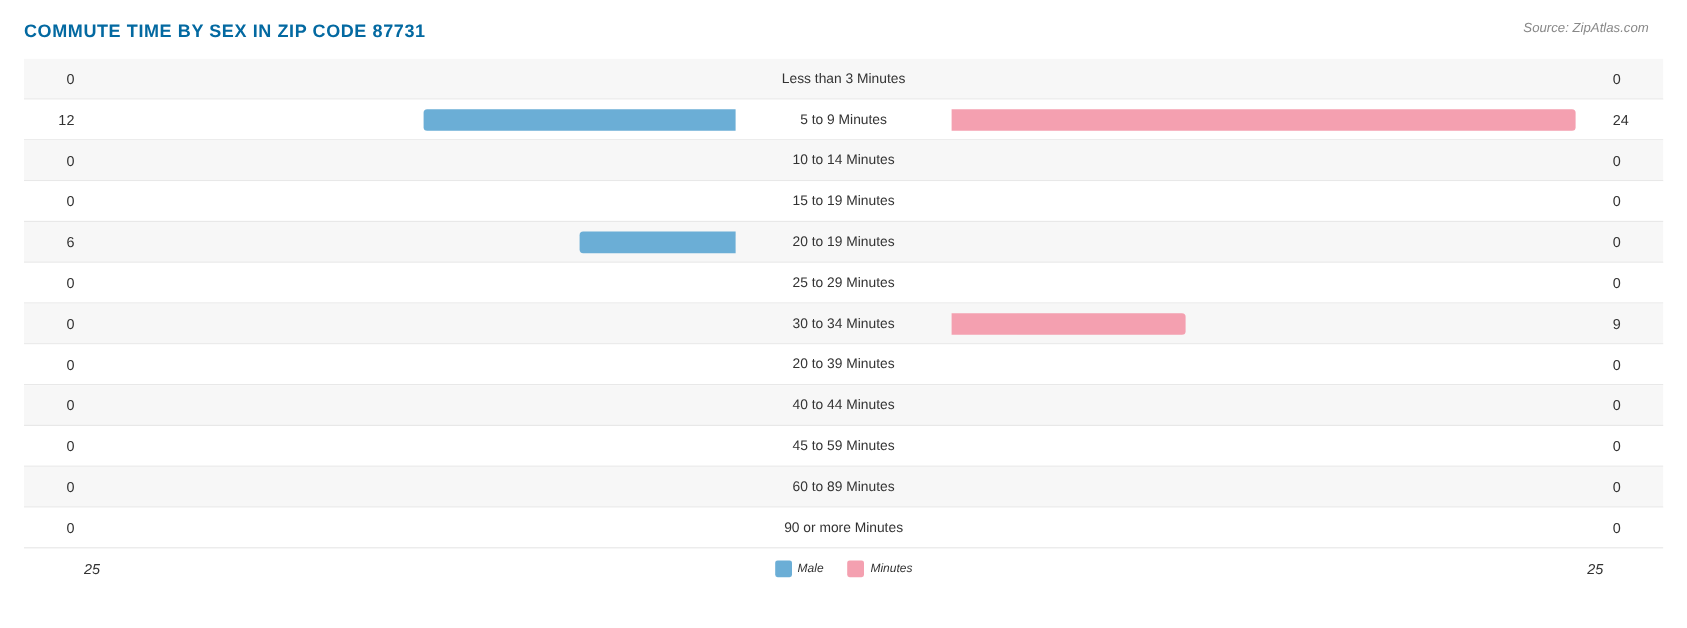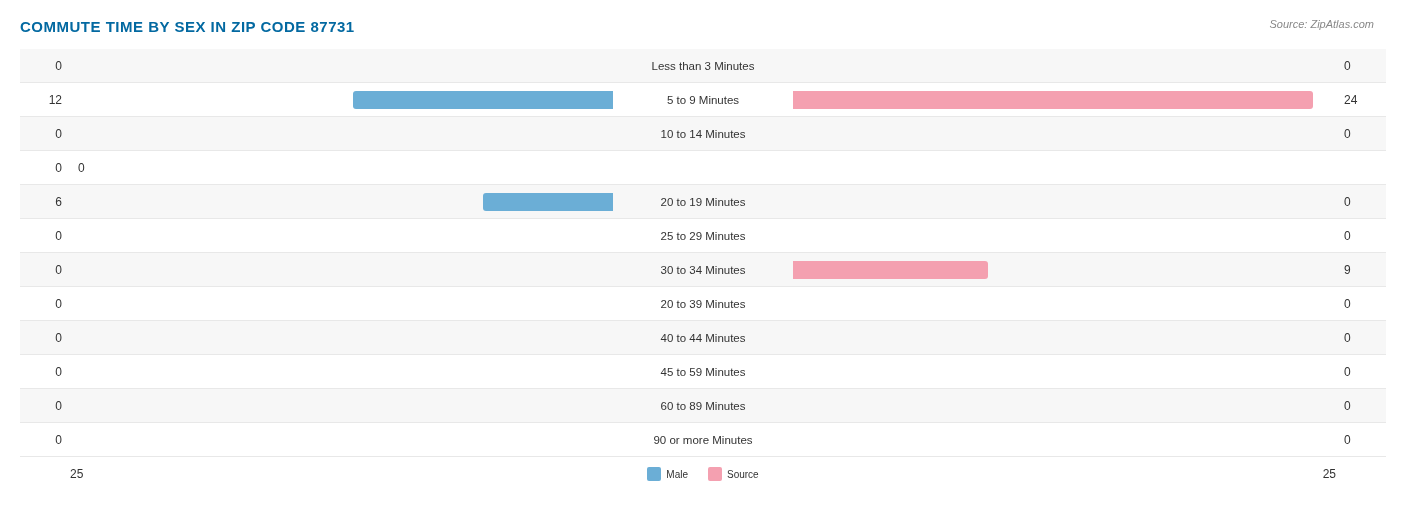--- a/index.html
+++ b/index.html
@@ -110,20 +110,21 @@
       color: #333;
       padding-left: 8px;
       flex-shrink: 0;
     }
     .legend-area {
       display: flex;
       justify-content: space-between;
       align-items: center;
       margin-top: 10px;
       padding: 0 50px;
+      font-style: italic;
     }
     .legend-left {
       font-size: 12px;
       color: #333;
       width: 50px;
     }
     .legend-center {
       display: flex;
       gap: 20px;
       align-items: center;
@@ -191,20 +192,29 @@
         </div>
         <div class="label-center">10 to 14 Minutes</div>
         <div class="right-bar-area">
           <div class="bar-female" style="width:0px;"></div>
         </div>
       </div>
       <div class="right-value">0</div>
     </div>
       <div class="row">
       <div class="left-value">0</div>
+      <div class="bars-wrapper">
+        <div class="left-bar-area">
+          <div class="bar-male" style="width:0px;"></div>
+        </div>
+        <div class="label-center">15 to 19 Minutes</div>
+        <div class="right-bar-area">
+          <div class="bar-female" style="width:0px;"></div>
+        </div>
+      </div>
       <div class="right-value">0</div>
     </div>
       <div class="row">
       <div class="left-value">6</div>
       <div class="bars-wrapper">
         <div class="left-bar-area">
           <div class="bar-male" style="width:130px;"></div>
         </div>
         <div class="label-center">20 to 19 Minutes</div>
         <div class="right-bar-area">
@@ -308,18 +318,18 @@
 
   <div class="legend-area">
     <div class="legend-left">25</div>
     <div class="legend-center">
       <div class="legend-item">
         <div class="legend-box" style="background:#6baed6;"></div>
         <span>Male</span>
       </div>
       <div class="legend-item">
         <div class="legend-box" style="background:#f4a0b0;"></div>
-        <span>Source</span>
+        <span>Minutes</span>
       </div>
     </div>
     <div class="legend-right">25</div>
   </div>
 </div>
 
 </body></html>

